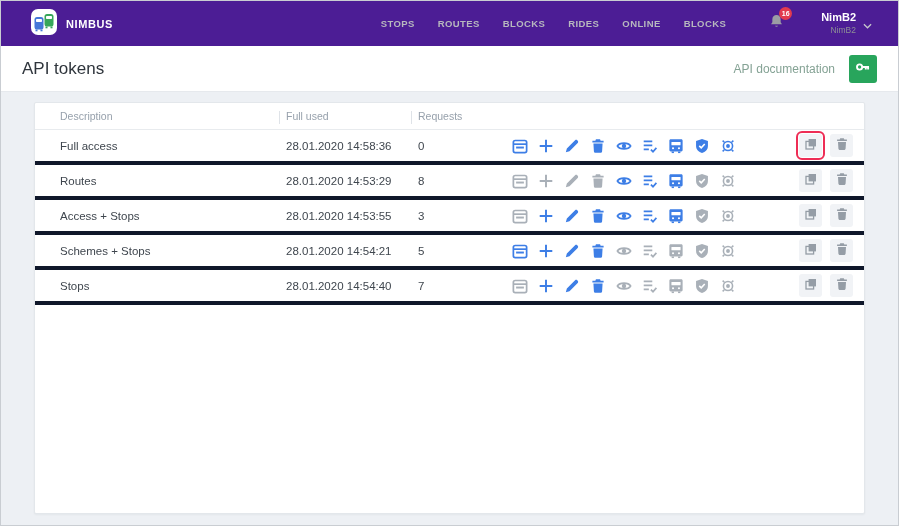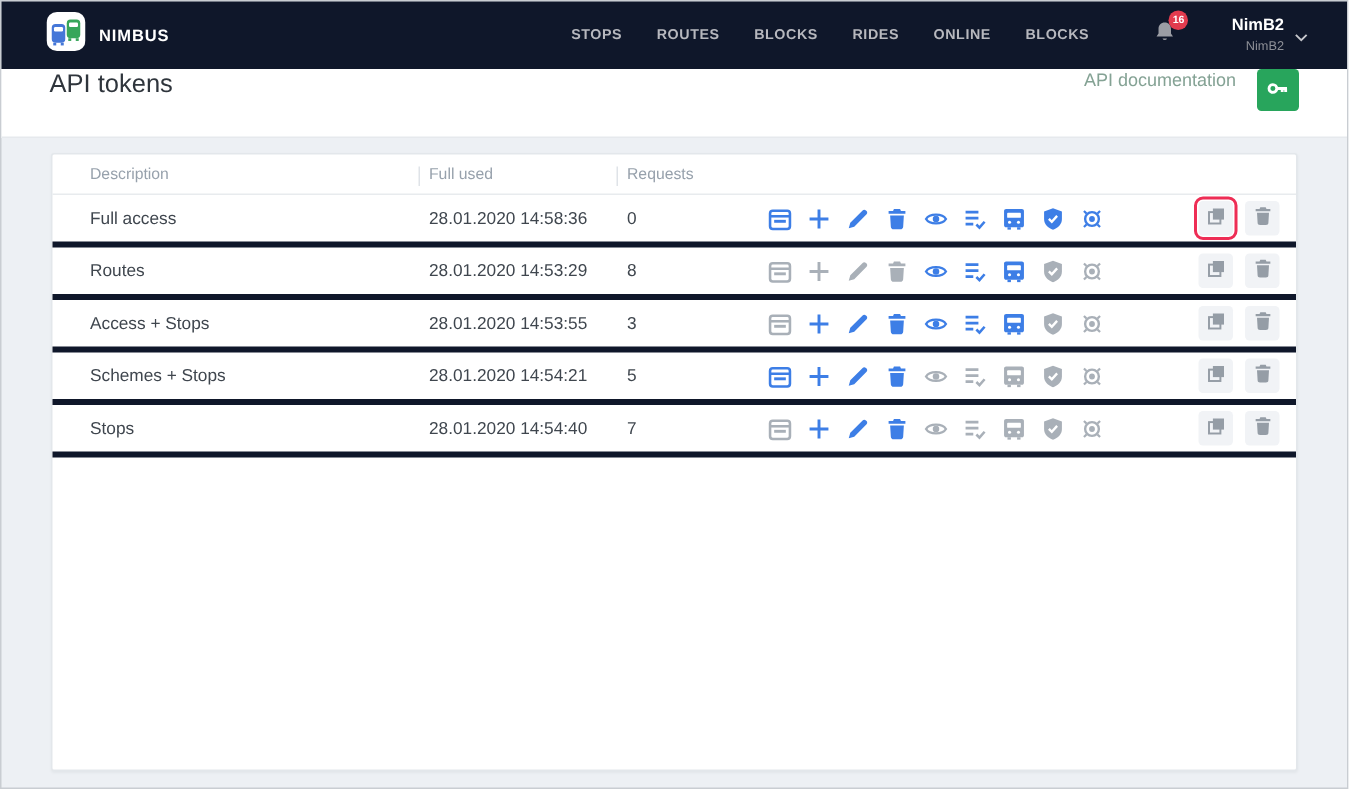--- a/index.html
+++ b/index.html
@@ -1,37 +1,37 @@
 <!DOCTYPE html>
 <html><head>
 <meta charset="utf-8">
 <style>
   * { margin:0; padding:0; box-sizing:border-box; }
   html,body { width:899px; height:526px; overflow:hidden; }
   body { font-family:"Liberation Sans", sans-serif; background:#edf0f4; }
   .viewport { width:899px; height:526px; border:1px solid #c9cdd2; position:relative; }
 
   
-  .navbar { height:45px; background:#0f172a; display:flex; align-items:center; padding:0 26px 0 30px; }
+  .navbar { height:45px; background:#4c1d95; display:flex; align-items:center; padding:0 26px 0 30px; }
   .brand { display:flex; align-items:center; gap:9px; cursor:pointer; }
   .brand-name { color:#fff; font-size:11px; font-weight:700; letter-spacing:.6px; }
   .menu { display:flex; gap:23px; margin-left:auto; margin-right:42px; }
   .menu-item { color:#b7b8be; font-size:9.5px; font-weight:700; letter-spacing:.4px; cursor:pointer; }
   .bell-wrap { position:relative; color:#9b9da4; margin-right:36px; cursor:pointer; }
   .badge { position:absolute; top:-6px; right:-7px; min-width:13px; height:13px; background:#e23b4e;
            border-radius:50%; color:#fff; font-size:7px; font-weight:700; display:flex;
            align-items:center; justify-content:center; }
   .user { display:flex; align-items:center; gap:7px; cursor:pointer; }
   .user-names { text-align:right; line-height:1.25; }
   .user-name { color:#fff; font-size:11px; font-weight:700; }
   .user-sub { color:#8d8f96; font-size:8.5px; }
   .chev { color:#c6c7cc; }
 
   
-  .page-header { height:46px; background:#fff; display:flex; align-items:flex-start; padding:0 32px;
+  .page-header { height:46px; background:#fff; display:flex; align-items:center; padding:0 21px;
                  border-bottom:1px solid #e6e9ed; }
   .page-title { font-size:17px; color:#2f353c; font-weight:500; }
   .doc-link { margin-left:auto; font-size:12px; color:#84a294; cursor:pointer; }
   .key-btn { margin-left:14px; width:28px; height:28px; background:#28a55c; border:none; border-radius:3px;
              display:flex; align-items:center; justify-content:center; cursor:pointer; }
 
   
   .card { margin:10px 33px 0; height:412px; background:#fff; border:1px solid #e3e7eb; border-radius:2px;
           box-shadow:0 1px 2px rgba(40,50,60,.05); }
   .thead, .trow { display:grid; grid-template-columns:226px 132px 88px 1fr 80px; align-items:center;

